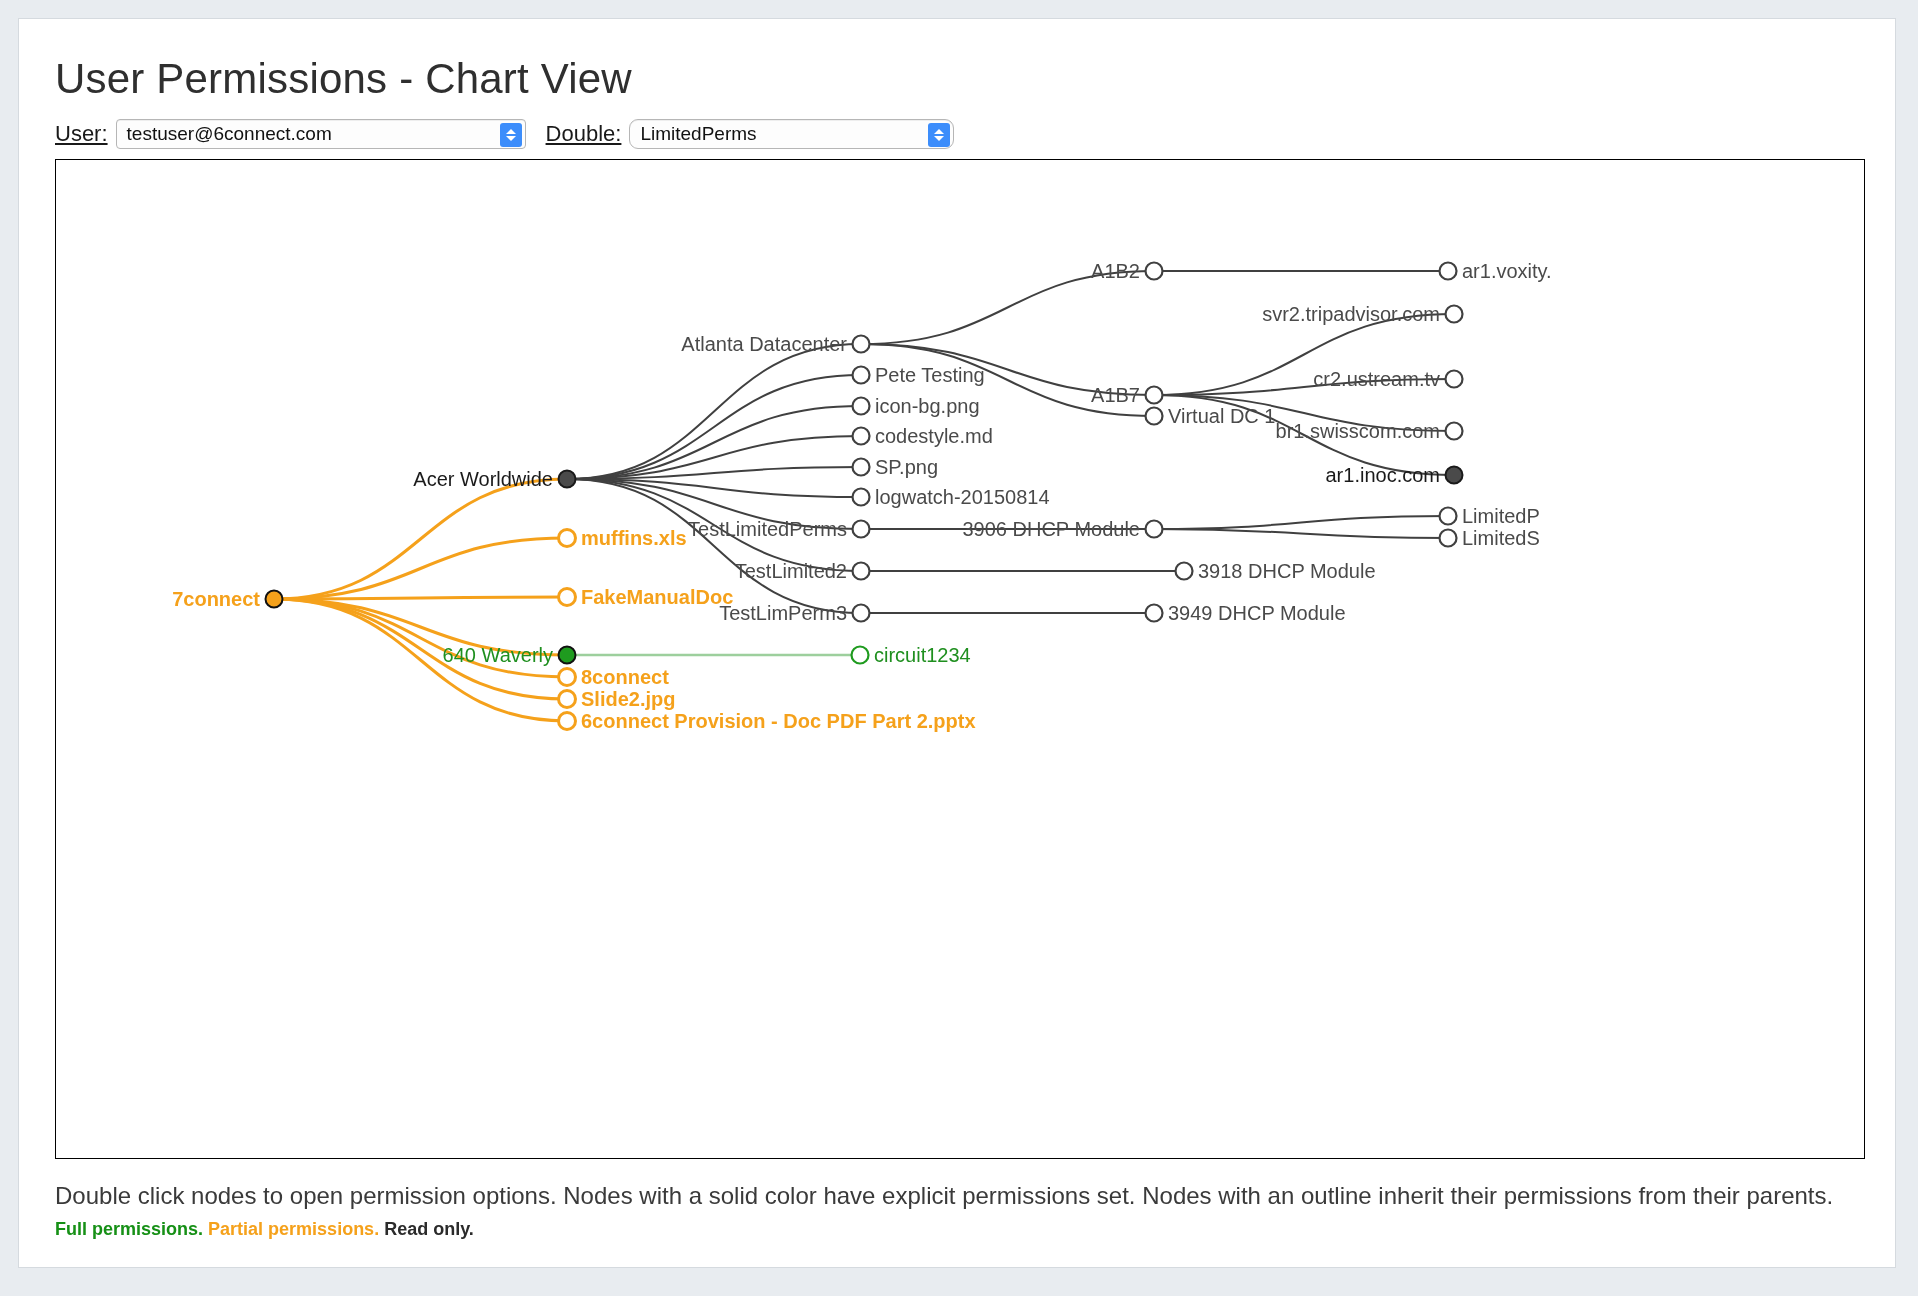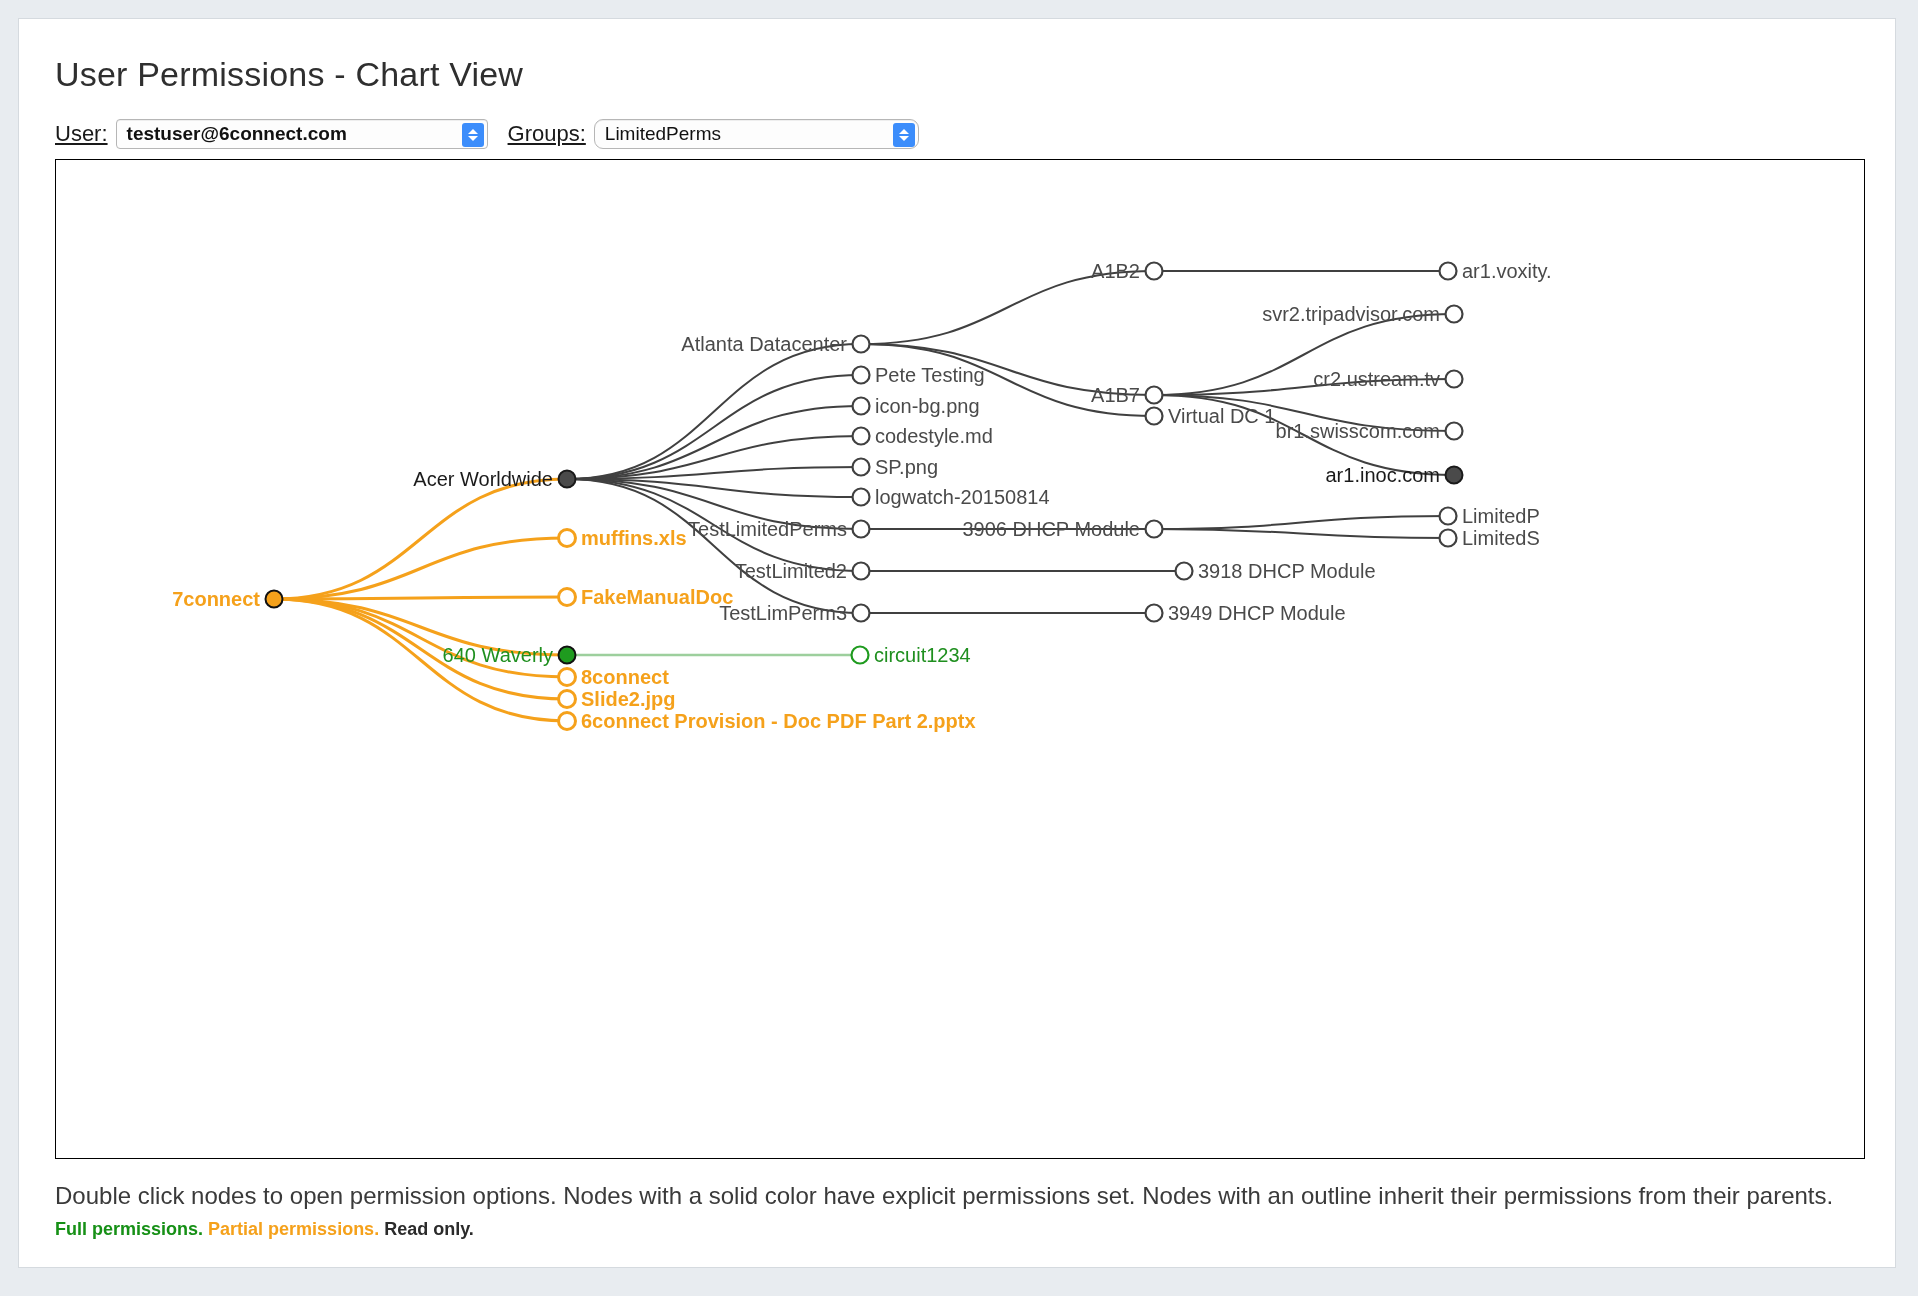--- a/index.html
+++ b/index.html
@@ -11,21 +11,21 @@
   }
   .card{
     position:absolute;left:18px;top:18px;
     width:1878px;height:1250px;
     background:#ffffff;
     border:1px solid #d5dadf;
     box-sizing:border-box;
   }
   .page-title{
     position:absolute;left:36px;top:36px;
-    font-size:34px;color:#2f2f2f;
+    font-size:42px;color:#2f2f2f;
     letter-spacing:0.2px;
     white-space:nowrap;
   }
   .controls{
     position:absolute;left:36px;top:100px;
     display:flex;align-items:center;gap:0px;
     font-size:22px;color:#222;
   }
   .ctrl-label{font-size:22px;color:#1a1a1a;white-space:nowrap;margin-right:8px;text-decoration:underline;}
   .ctrl-label.second{margin-left:20px;}
@@ -37,21 +37,21 @@
     border-radius:4px;
     box-shadow:0 1px 0 rgba(0,0,0,0.06) inset;
     display:flex;align-items:center;
     box-sizing:border-box;
   }
   .select-box .val{
     font-size:19px;color:#111;
     padding-left:10px;padding-right:34px;
     white-space:nowrap;overflow:hidden;
   }
-  .select-box.user{width:372px;font-weight:bold;}
+  .select-box.user{width:410px;}
   .select-box.groups{width:325px;border-radius:9px;}
   .stepper{
     position:absolute;right:3px;top:3px;
     width:22px;height:24px;border-radius:3px;
     background:#3c8dfb;
     display:flex;flex-direction:column;align-items:center;justify-content:center;
     gap:2px;
   }
   .stepper .ar{
     width:0;height:0;border-left:5px solid transparent;border-right:5px solid transparent;
@@ -88,21 +88,21 @@
 
   <div class="controls">
     <span class="ctrl-label">User:</span>
     <div class="select-box user">
       <span class="val">testuser@6connect.com</span>
       <span class="stepper">
         <i class="ar up"></i>
           <i class="ar dn"></i>
       </span>
     </div>
-    <span class="ctrl-label second">Groups:</span>
+    <span class="ctrl-label second">Double:</span>
     <div class="select-box groups">
       <span class="val">LimitedPerms</span>
       <span class="stepper">
         <i class="ar up"></i>
           <i class="ar dn"></i>
       </span>
     </div>
   </div>
 
   <div class="chart-frame">

